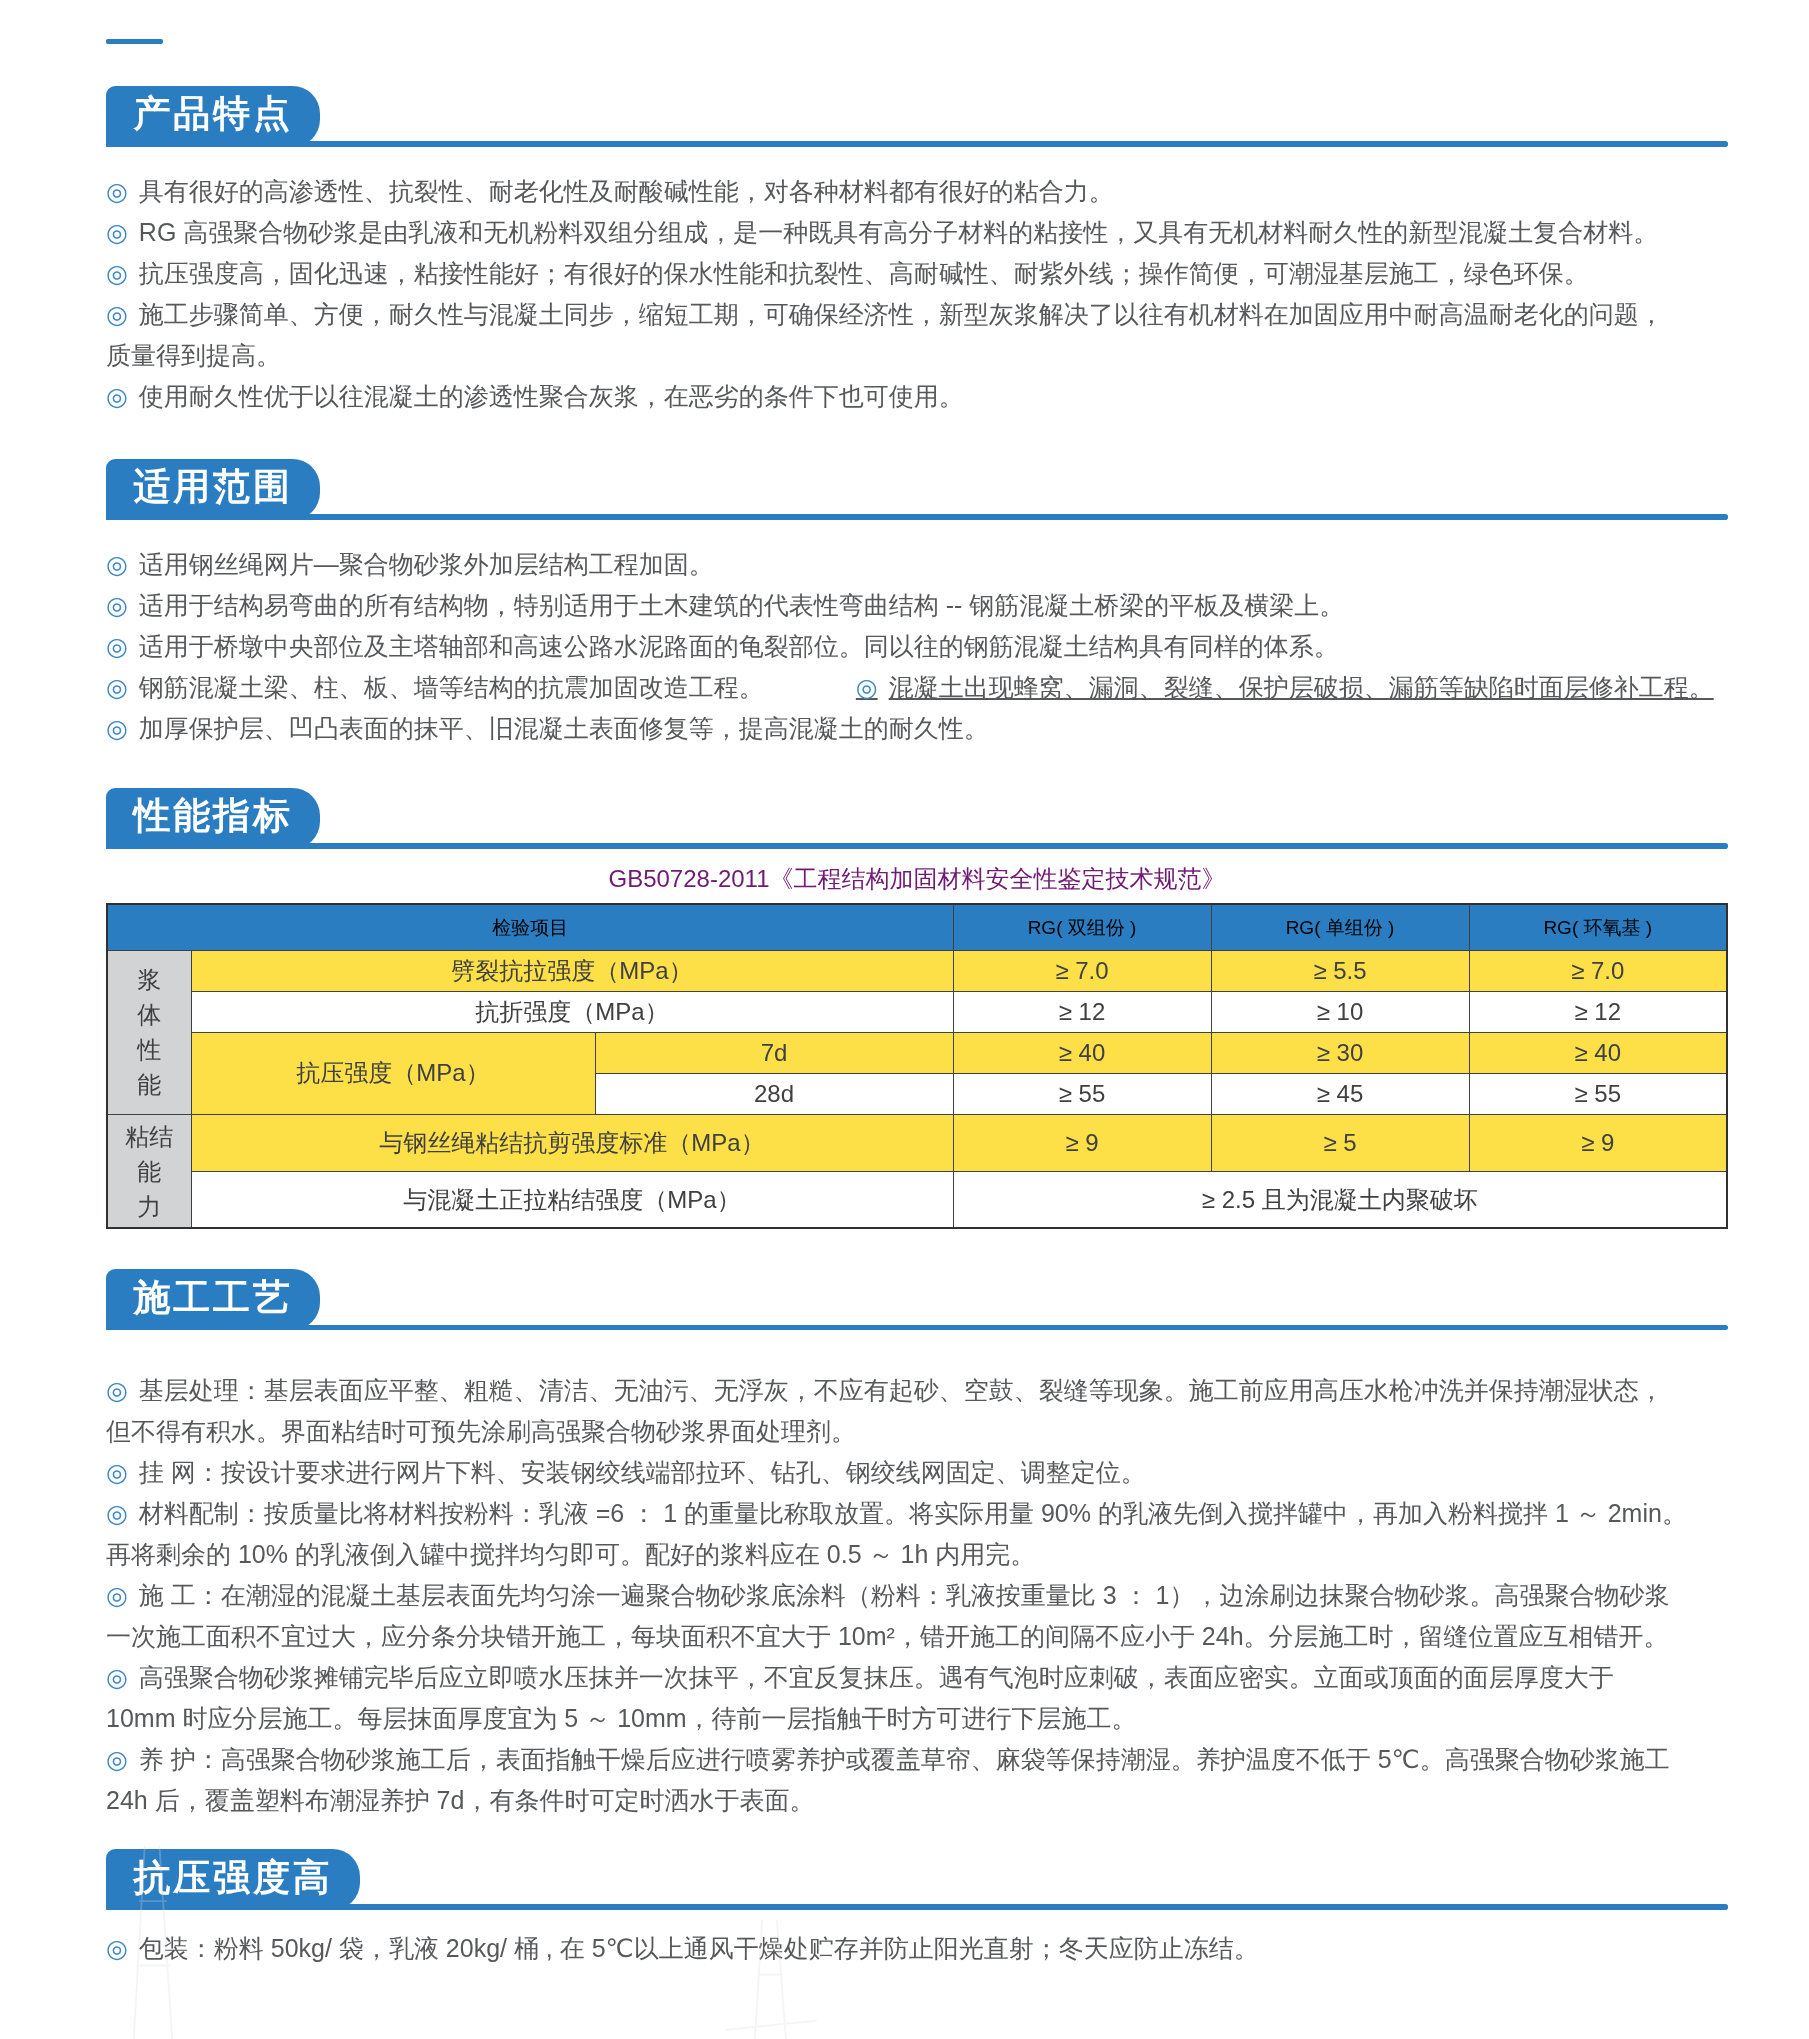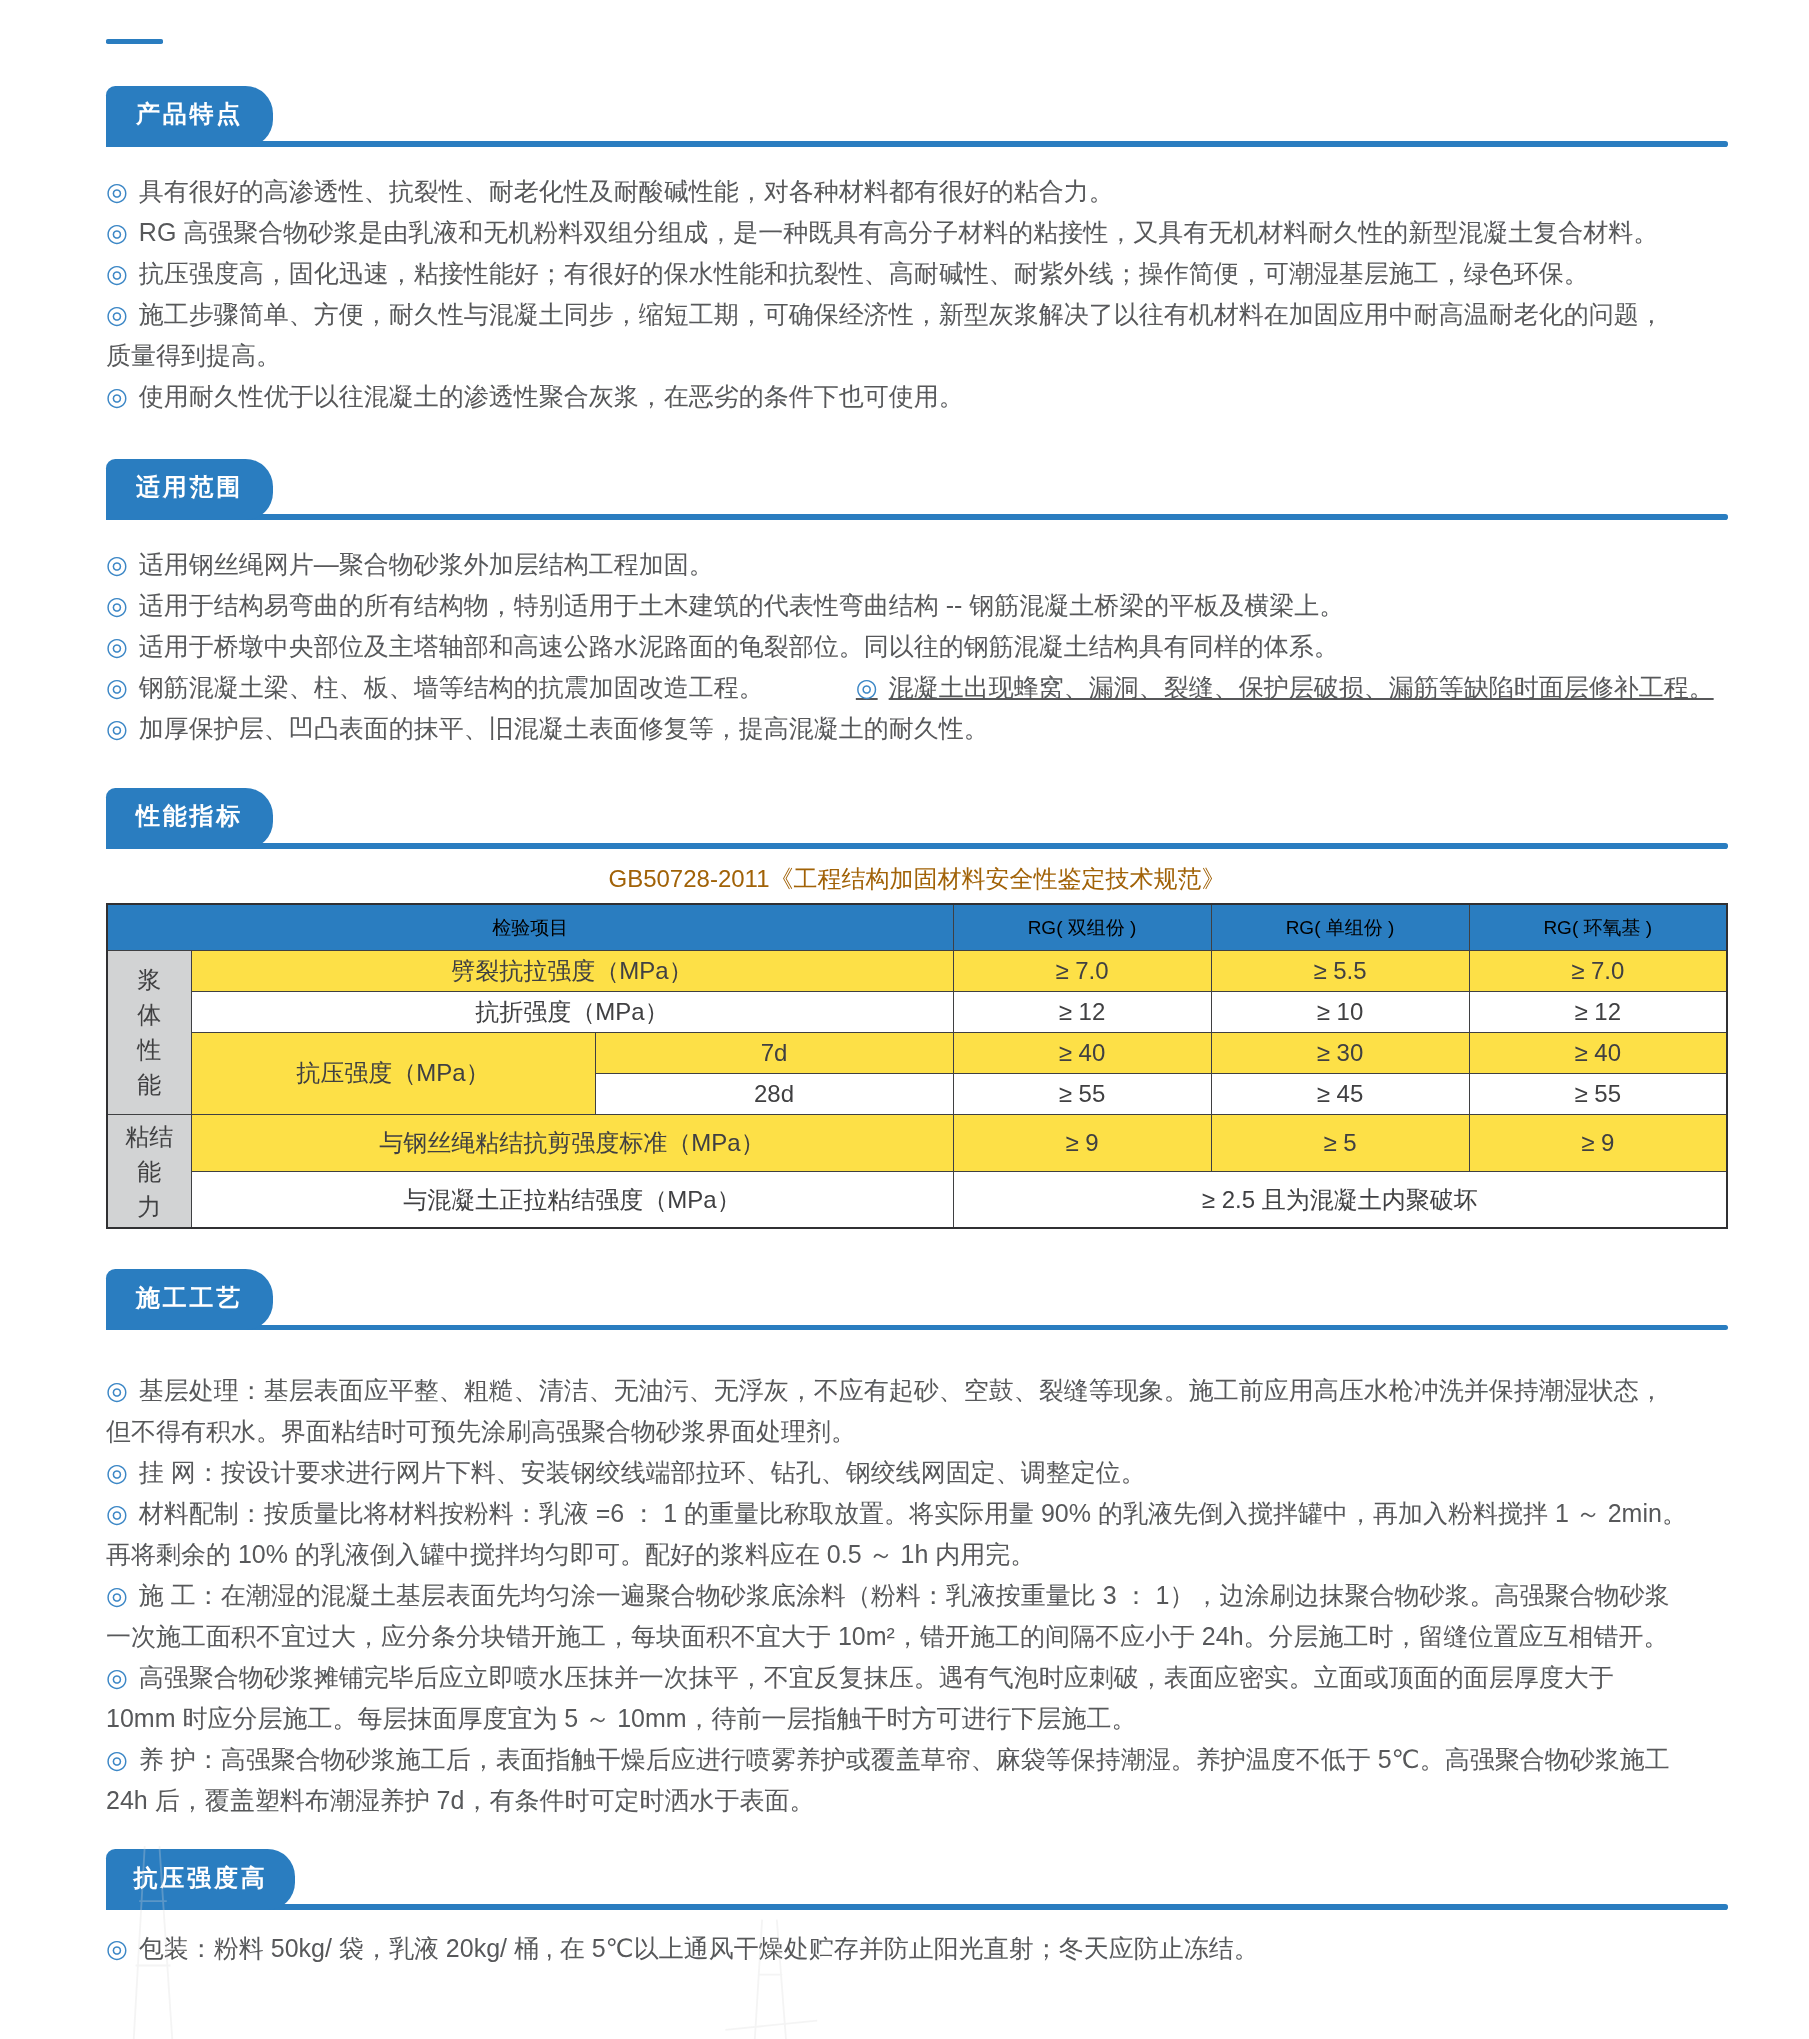--- a/index.html
+++ b/index.html
@@ -13,21 +13,21 @@
 
   
   .doc-title{font-size:41px;font-weight:700;color:#2a7dc0;letter-spacing:1.8px;line-height:51px;}
   .title-underline{width:57px;height:4.6px;background:#2a7dc0;border-radius:1.8px;margin-top:26px;}
 
   
   .sec-head{position:relative;height:61px;}
   .sec-rule{position:absolute;left:0;right:0;bottom:0;height:5.5px;background:#2a7dc0;border-radius:2.8px;}
   .sec-badge{
     position:absolute;left:0;top:0;bottom:0;min-width:167px;box-sizing:border-box;
-    background:#2a7dc0;color:#ffffff;font-size:24px;font-weight:700;letter-spacing:2.8px;
+    background:#2a7dc0;color:#ffffff;font-size:37px;font-weight:700;letter-spacing:2.8px;
     display:flex;align-items:center;justify-content:center;padding:0 27.5px 3.7px 27.5px;
     border-radius:9.2px 27.5px 27.5px 0;
   }
 
   
   .items{font-size:25px;color:#57585a;width:1644px;}
   .bullet-line,.cont-line{line-height:41px;}
   .bullet-mark{color:#3c87c6;margin-right:11px;}
   .bullet-seg.gap{margin-left:92px;text-decoration:underline;}
 
@@ -36,21 +36,21 @@
   .s1 .items{margin-top:24px;}
   .s2 .sec-head{margin-top:42px;}
   .s2 .items{margin-top:24px;}
   .s3 .sec-head{margin-top:39px;}
   .s4 .sec-head{margin-top:40px;}
   .s4 .items{margin-top:40px;}
   .s5 .sec-head{margin-top:27.5px;}
   .s5 .items{margin-top:18.4px;}
 
   
-  .table-caption{width:1622px;text-align:center;font-size:24px;color:#a16207;margin-top:14.7px;line-height:31px;}
+  .table-caption{width:1622px;text-align:center;font-size:24px;color:#701a75;margin-top:14.7px;line-height:31px;}
   table.perf-table{border-collapse:collapse;table-layout:fixed;width:1622px;margin-top:9.2px;
     border:2.8px solid #303032;}
   .perf-table th,.perf-table td{border:1.8px solid #3f4042;box-sizing:border-box;}
   .perf-table thead th{background:#2a7dc0;color:#000000;font-weight:400;font-size:19px;height:46px;}
   .perf-table td,.perf-table tbody th{height:41px;text-align:center;vertical-align:middle;
     font-size:24px;font-weight:400;color:#404042;background:#ffffff;}
   .perf-table .shade{background:#fde047;}
   .perf-table .group-cell{background:#d2d3d4;padding:3.7px 5.5px;line-height:35px;}
 
   

